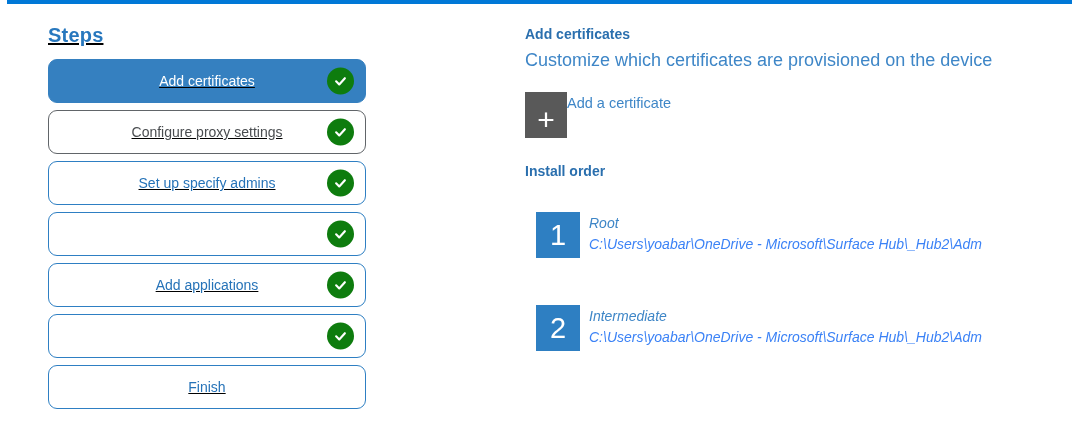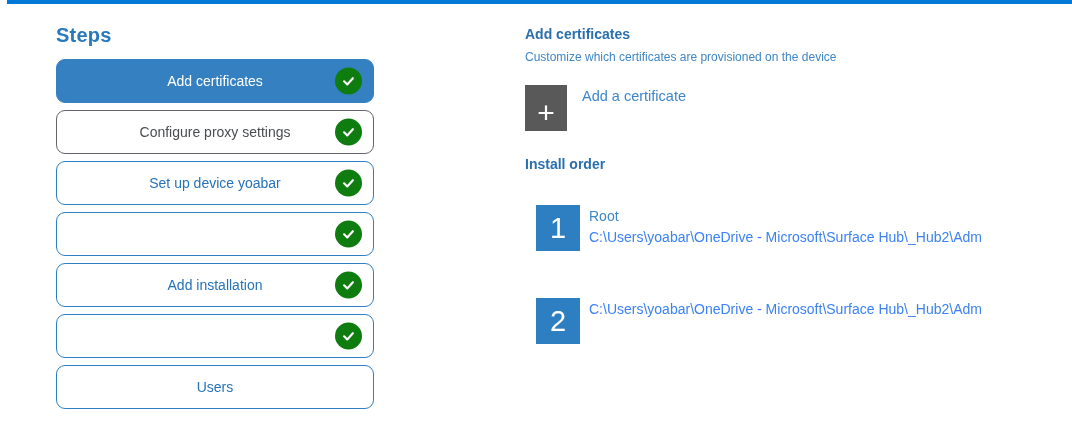--- a/index.html
+++ b/index.html
@@ -10,21 +10,21 @@
     font-family: "Liberation Sans", sans-serif;
     position: relative;
     overflow: hidden;
   }
   .top-accent-bar {
     position: absolute; top: 0; left: 7px; right: 0; height: 4px;
     background: #0078d7;
   }
 
   
-  .steps-panel { position: absolute; left: 56px; top: 24px; width: 318px; }
+  .steps-panel { position: absolute; left: 48px; top: 24px; width: 318px; text-decoration: underline; }
   .steps-title {
     font-size: 20px; font-weight: bold; color: #2878be;
     margin: 0 0 12px 0; letter-spacing: 0.2px;
   }
   .step-btn {
     position: relative; width: 318px; height: 44px;
     border: 1px solid #2e7fc3; border-radius: 9px;
     background: #ffffff; color: #2673b8;
     font-size: 14px;
     display: flex; align-items: center; justify-content: center;
@@ -41,45 +41,45 @@
     background: #0e7c0e;
     display: flex; align-items: center; justify-content: center;
   }
 
   
   .main-panel { position: absolute; left: 525px; top: 26px; width: 540px; }
   .section-heading {
     font-size: 14px; font-weight: bold; color: #2a6fae; margin: 0 0 8px 0;
   }
   .section-sub {
-    font-size: 12px; color: #3e86c7; margin: 0;
+    font-size: 18px; color: #3e86c7; margin: 0;
   }
   .add-cert-row { display: flex; align-items: flex-start; margin-top: 21px; height: 46px; }
   .plus-square {
     width: 42px; height: 46px; background: #595959; border: none;
     color: #ffffff; font-size: 30px; line-height: 1; font-weight: normal;
     display: flex; align-items: flex-end; justify-content: center;
     padding: 0 0 3px 0; cursor: pointer;
     font-family: "Liberation Sans", sans-serif;
   }
   .add-cert-label {
-    color: #3e86c7; font-size: 14.5px; margin-left: 15px; margin-top: 3px;
+    color: #3e86c7; font-size: 14.5px; margin-top: 3px;
   }
   .install-order-section { margin-top: 25px; }
   .install-items { margin-top: 33px; }
   .install-item {
     display: flex; align-items: flex-start;
     margin-left: 11px; margin-bottom: 47px; cursor: grab;
   }
   .num-square {
     width: 44px; height: 46px; background: #2e7fc2; flex: 0 0 44px;
     color: #ffffff; font-size: 29px;
     display: flex; align-items: center; justify-content: center;
   }
-  .install-item-text { margin-left: 9px; padding-top: 1px; }
+  .install-item-text { margin-left: 9px; padding-top: 1px; font-style: italic; }
   .install-item-name { color: #3e86c7; font-size: 14px; line-height: 21px; }
   .install-item-path {
     color: #3b82f6; font-size: 14px; line-height: 21px; white-space: nowrap; text-align: center;
   }
 </style>
 </head>
 <body>
 
 <div class="top-accent-bar"></div>
 
@@ -98,55 +98,55 @@
   <div class="step-btn muted">
     <span class="step-label">Configure proxy settings</span>
     <span class="check-badge">
       <svg viewBox="0 0 24 24" width="15" height="15">
           <path d="M5 12.5 L10 17.5 L19 7.5" stroke="#ffffff" stroke-width="3.4" fill="none" stroke-linecap="round" stroke-linejoin="round"></path>
         </svg>
     </span>
   </div>
 
   <div class="step-btn">
-    <span class="step-label">Set up device yoabar</span>
+    <span class="step-label">Set up specify admins</span>
     <span class="check-badge">
       <svg viewBox="0 0 24 24" width="15" height="15">
           <path d="M5 12.5 L10 17.5 L19 7.5" stroke="#ffffff" stroke-width="3.4" fill="none" stroke-linecap="round" stroke-linejoin="round"></path>
         </svg>
     </span>
   </div>
 
   <div class="step-btn">
     <span class="check-badge">
       <svg viewBox="0 0 24 24" width="15" height="15">
           <path d="M5 12.5 L10 17.5 L19 7.5" stroke="#ffffff" stroke-width="3.4" fill="none" stroke-linecap="round" stroke-linejoin="round"></path>
         </svg>
     </span>
   </div>
 
   <div class="step-btn">
-    <span class="step-label">Add installation</span>
+    <span class="step-label">Add applications</span>
     <span class="check-badge">
       <svg viewBox="0 0 24 24" width="15" height="15">
           <path d="M5 12.5 L10 17.5 L19 7.5" stroke="#ffffff" stroke-width="3.4" fill="none" stroke-linecap="round" stroke-linejoin="round"></path>
         </svg>
     </span>
   </div>
 
   <div class="step-btn">
     <span class="check-badge">
       <svg viewBox="0 0 24 24" width="15" height="15">
           <path d="M5 12.5 L10 17.5 L19 7.5" stroke="#ffffff" stroke-width="3.4" fill="none" stroke-linecap="round" stroke-linejoin="round"></path>
         </svg>
     </span>
   </div>
 
   <div class="step-btn">
-    <span class="step-label">Users</span>
+    <span class="step-label">Finish</span>
   </div>
 </div>
 
 <div class="main-panel">
 
   <div>
     <h2 class="section-heading">Add certificates</h2>
     <p class="section-sub">Customize which certificates are provisioned on the device</p>
 
     <div class="add-cert-row">
@@ -170,20 +170,21 @@
           <div class="install-item-name">Root</div>
           <div class="install-item-path">C:\Users\yoabar\OneDrive - Microsoft\Surface Hub\_Hub2\Adm</div>
         </div>
       </div>
 
       <div class="install-item">
         <div class="num-square">
           <span>2</span>
         </div>
         <div class="install-item-text">
+          <div class="install-item-name">Intermediate</div>
           <div class="install-item-path">C:\Users\yoabar\OneDrive - Microsoft\Surface Hub\_Hub2\Adm</div>
         </div>
       </div>
 
     </div>
   </div>
 
 </div>
 
 </body></html>

